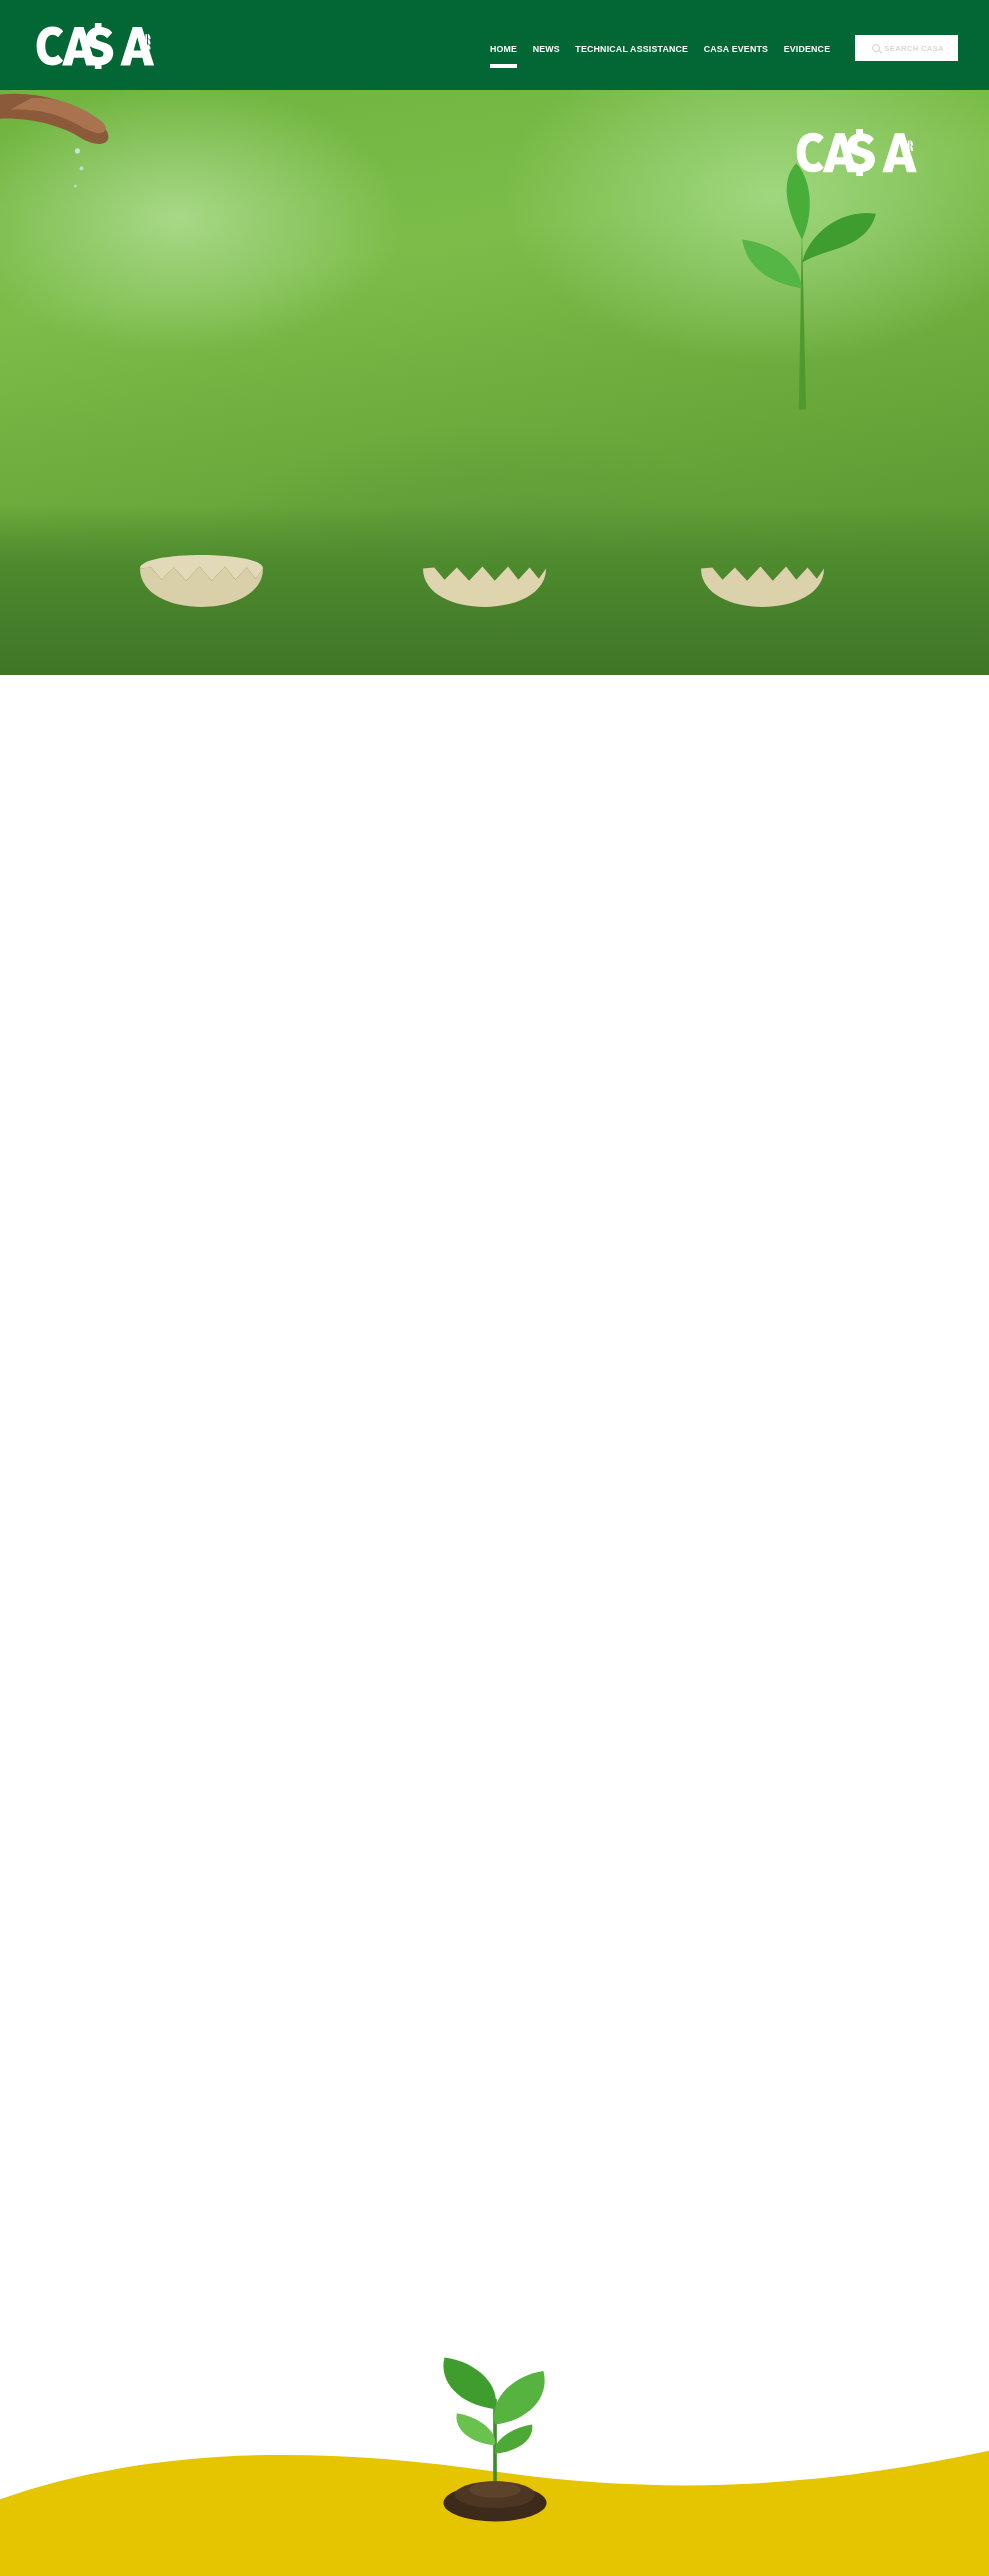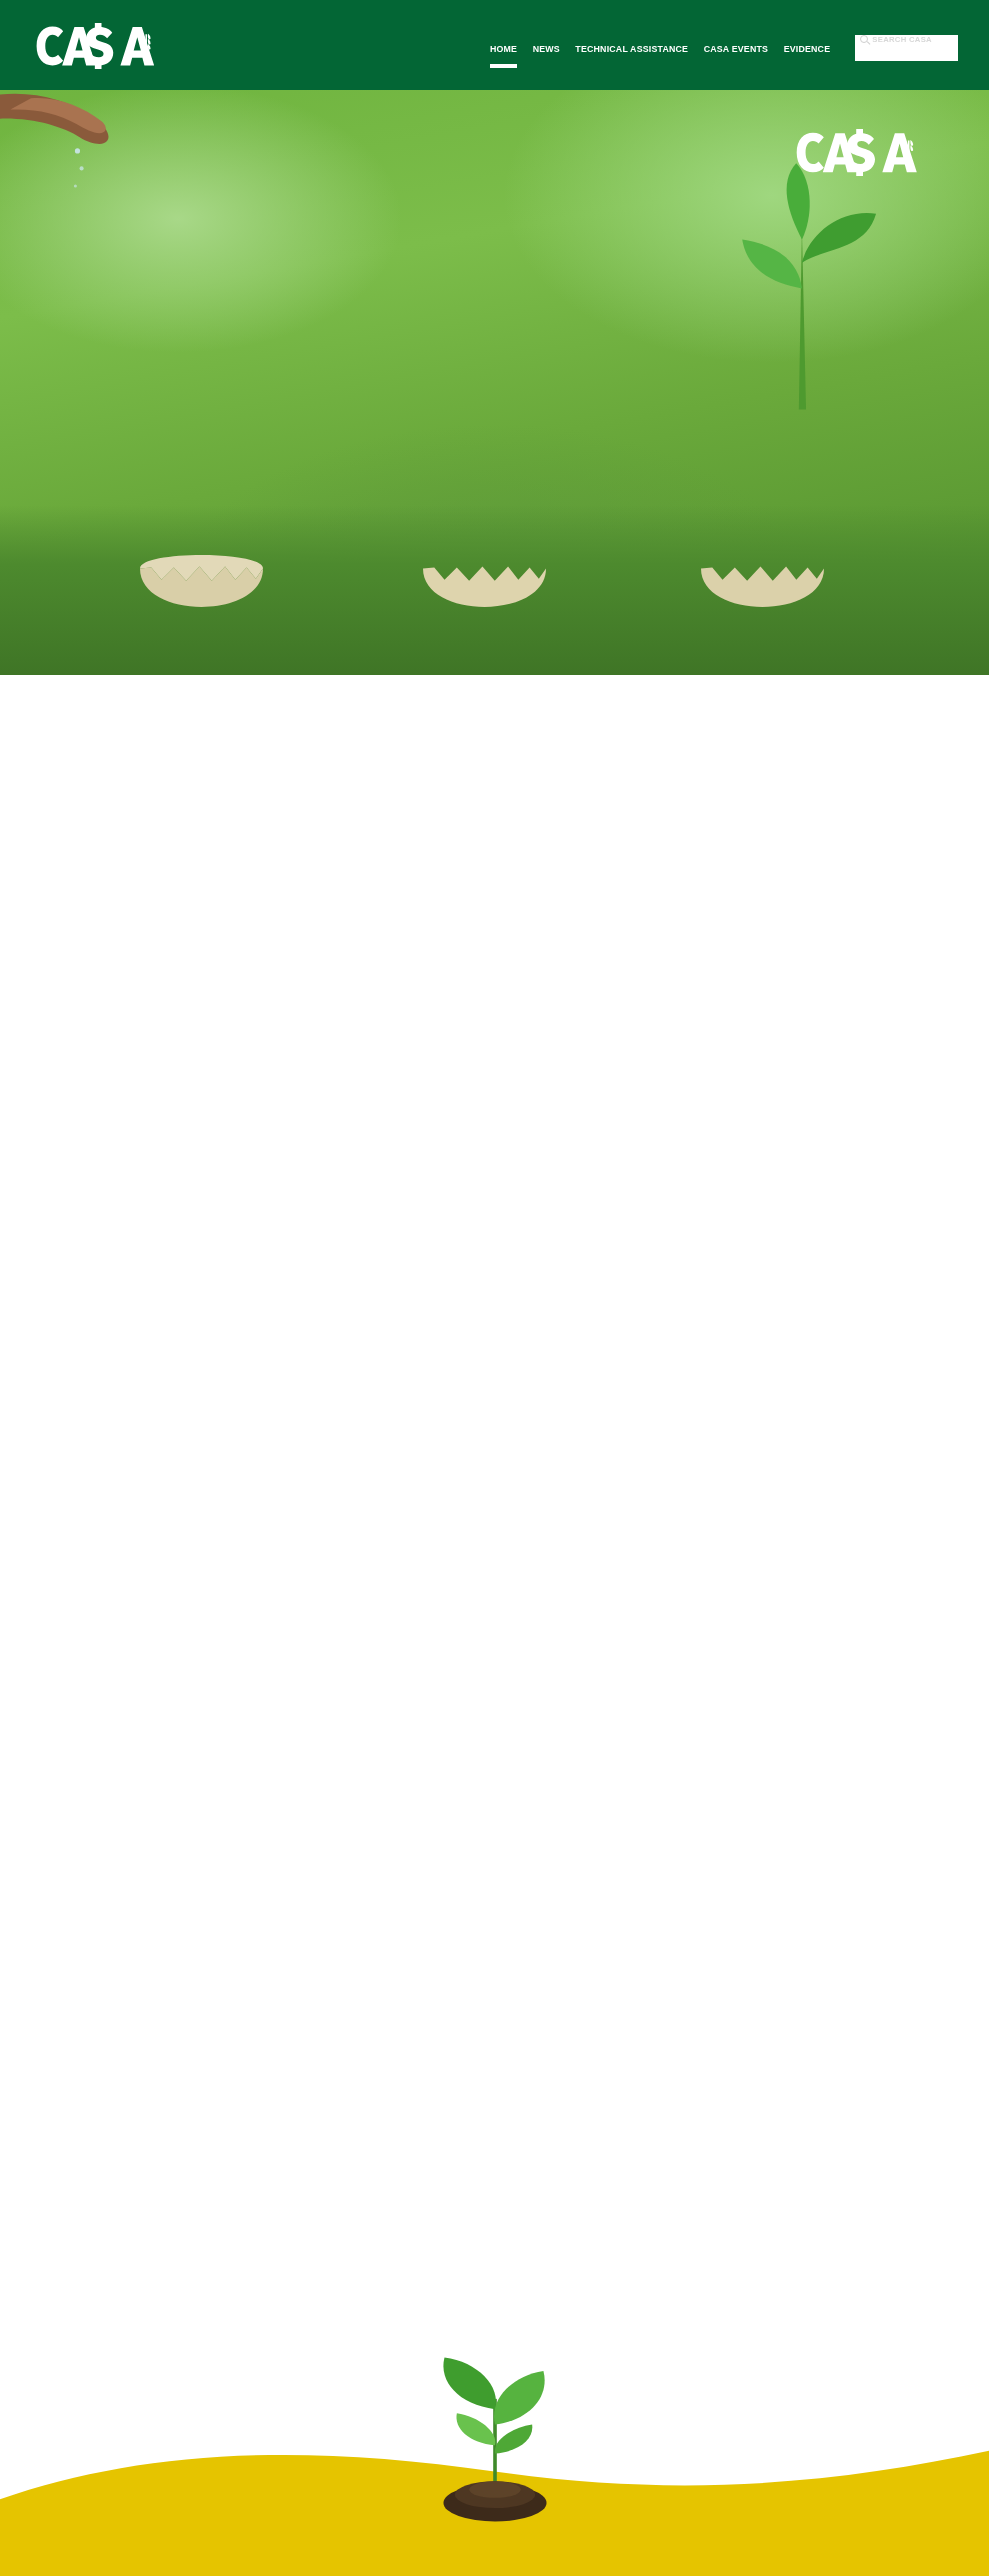--- a/index.html
+++ b/index.html
@@ -25,21 +25,21 @@
   .nav-item {
     color:#ffffff; font-size:8.8px; font-weight:700; letter-spacing:0.2px;
     text-transform:uppercase; white-space:nowrap; padding-bottom:12px; position:relative;
     font-stretch:condensed; cursor:pointer;
   }
   .nav-item.active::after {
     content:""; position:absolute; left:0; bottom:-1.5px; width:27px; height:3.6px; background:#fff;
   }
   .search-box {
     width:103px; height:26px; background:#fff; margin-left:9.3px; margin-top:-8.8px;
-    display:flex; gap:4.1px; padding-left:5px;
+    display:flex; align-items:center; gap:4.1px; padding-left:17px;
   }
   .search-box .sicon { width:8.2px; height:8.2px; border:1px solid #cfcfcf; border-radius:50%; position:relative; flex:0 0 auto;}
   .search-box .sicon::after{content:"";position:absolute;width:1px;height:3.6px;background:#cfcfcf;right:-1.5px;bottom:-2.1px;transform:rotate(-45deg);}
   .search-box .stext { color:#d8d8d8; font-size:7.7px; font-weight:700; letter-spacing:0.3px; }
 
   
   .hero {
     position:relative; width:989px; height:585px; overflow:hidden;
     background:
       radial-gradient(ellipse 361px 216px at 18% 22%, #a8d888 0%, rgba(168,216,136,0) 62%),

